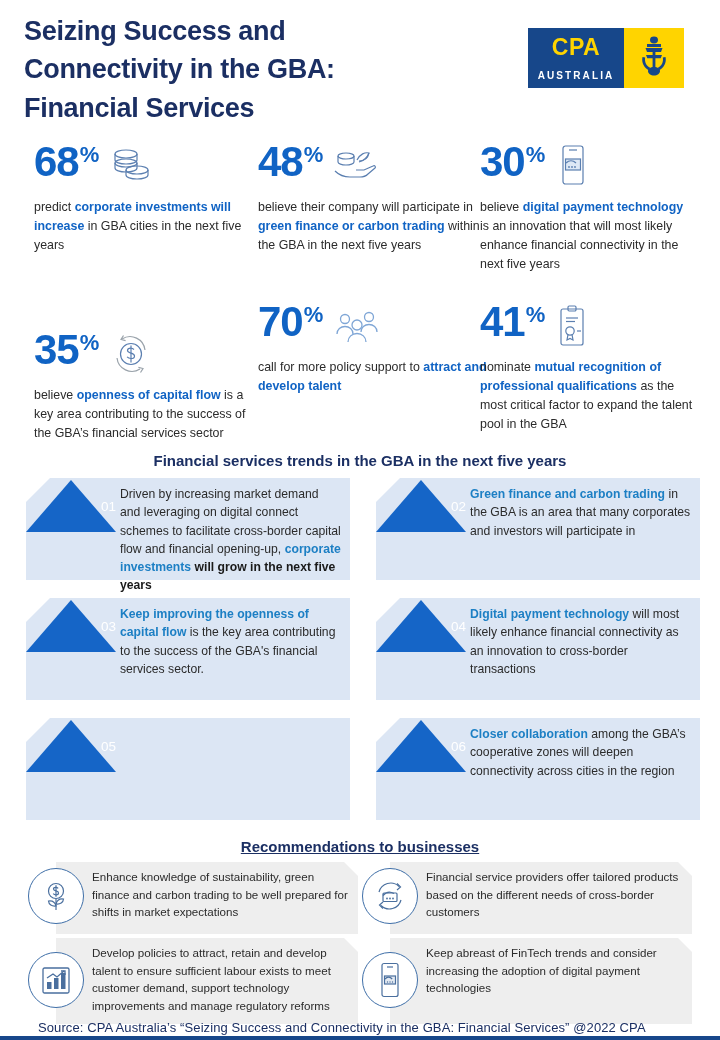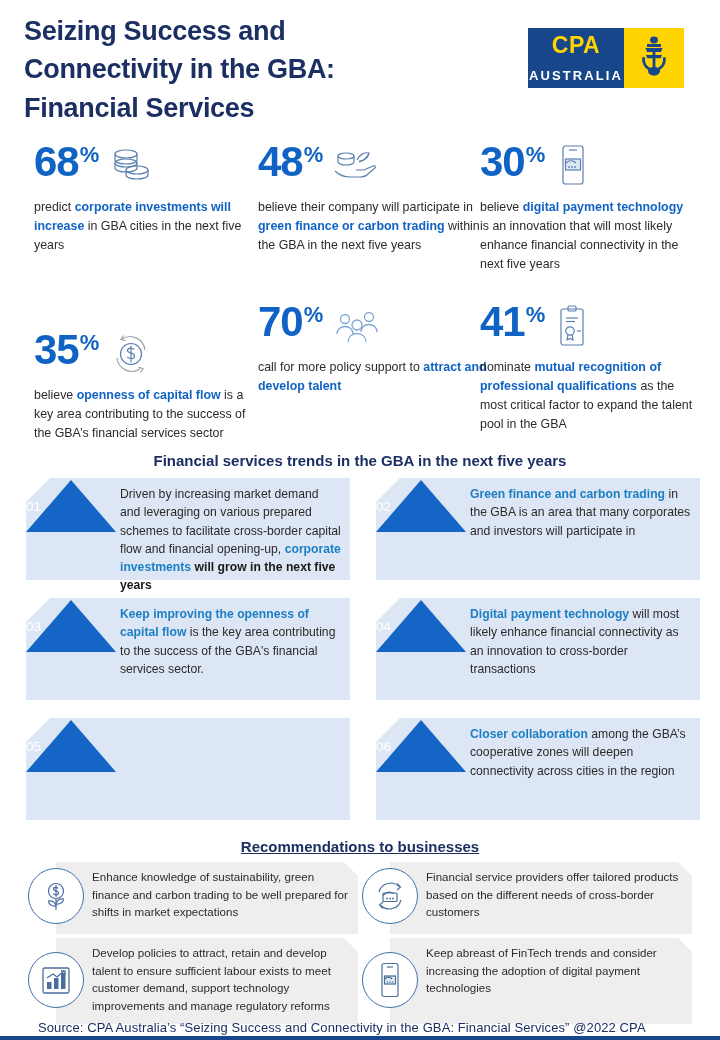--- a/index.html
+++ b/index.html
@@ -25,21 +25,21 @@
   .logo-left {
     width: 96px; height: 60px; background: #17478a;
     display: flex; flex-direction: column;
     align-items: center; justify-content: center;
   }
   .logo-cpa {
     color: #ffd400; font-size: 23px; font-weight: bold;
     letter-spacing: 0.5px; line-height: 1;
   }
   .logo-aus {
-    color: #ffffff; font-size: 13px; font-weight: bold;
+    color: #ffffff; font-size: 10px; font-weight: bold;
     letter-spacing: 2.1px; line-height: 1; margin-top: 12px;
   }
   .logo-right {
     width: 60px; height: 60px; background: #ffd400;
     display: flex; align-items: center; justify-content: center;
   }
 
   
   .stats { position: absolute; left: 0; top: 142px; width: 720px; }
   .stat {
@@ -80,21 +80,21 @@
     clip-path: polygon(24px 0, 100% 0, 100% 100%, 0 100%, 0 24px);
   }
   .trend-tri {
     position: absolute; left: 6px; top: 2px;
     width: 90px; height: 52px;
     background: #1565c7;
     clip-path: polygon(50% 0, 100% 100%, 0 100%);
   }
   .trend-num {
     position: absolute; left: 6px; top: 22px; width: 90px;
-    text-align: left; color: #ffffff;
+    text-align: right; color: #ffffff;
     font-size: 13.5px; line-height: 1; z-index: 3;
   }
   .trend-text {
     position: absolute; left: 100px; top: 7px; width: 222px;
     font-size: 12.2px; line-height: 1.5; color: #2b2b2b;
   }
   .trend-text b { color: #1c7fc4; font-weight: bold; text-align: center; }
   .trend-text i { color: #1a1a1a; font-weight: bold; font-style: normal; }
 
   
@@ -273,21 +273,21 @@
     </div>
   </div>
 
   <div class="sect-title" style="top:452px;">Financial services trends in the GBA in the next five years</div>
 
   <div class="trend" style="left:20px; top:478px;">
     <div class="trend-shadow"></div>
     <div class="trend-body"></div>
     <div class="trend-tri"></div>
     <div class="trend-num">01</div>
-    <div class="trend-text"><span>Driven by increasing market demand and leveraging on various prepared schemes to facilitate cross-border capital flow and financial opening-up, </span><b>corporate investments</b><i> will grow in the next five years</i></div>
+    <div class="trend-text"><span>Driven by increasing market demand and leveraging on digital connect schemes to facilitate cross-border capital flow and financial opening-up, </span><b>corporate investments</b><i> will grow in the next five years</i></div>
   </div>
 
   <div class="trend" style="left:370px; top:478px;">
     <div class="trend-shadow"></div>
     <div class="trend-body"></div>
     <div class="trend-tri"></div>
     <div class="trend-num">02</div>
     <div class="trend-text"><b>Green finance and carbon trading</b><span> in the GBA is an area that many corporates and investors will participate in</span></div>
   </div>
 

